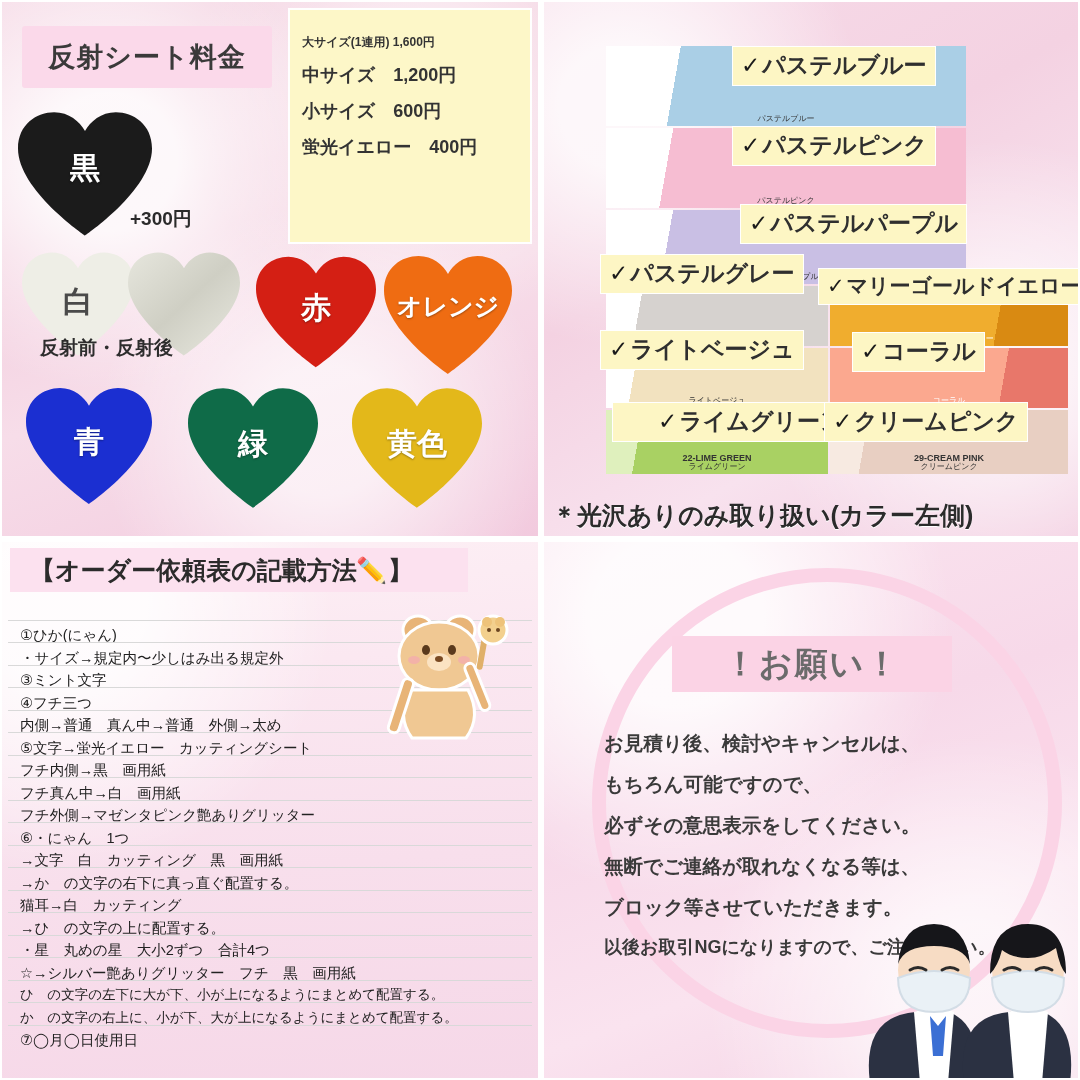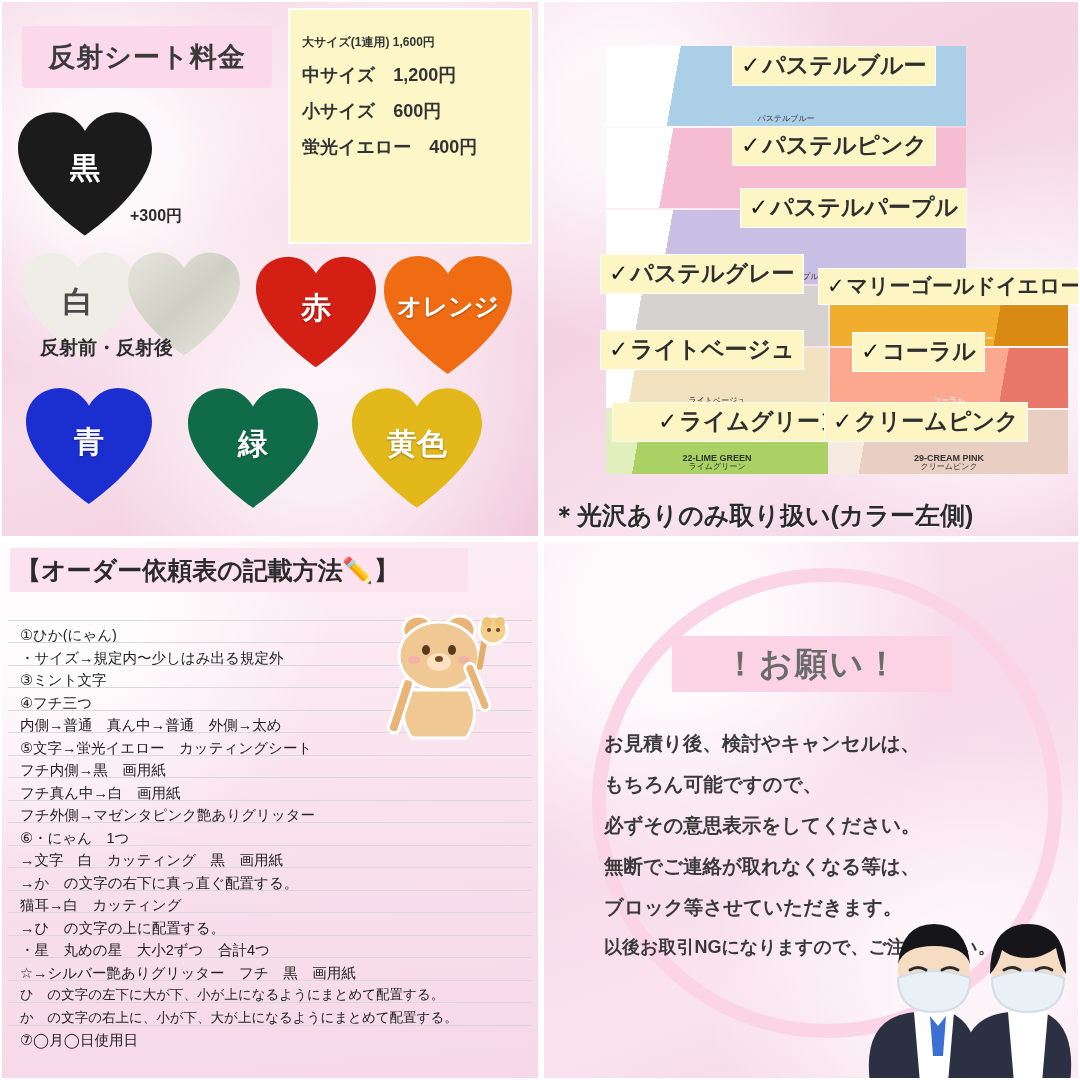--- a/index.html
+++ b/index.html
@@ -36,39 +36,39 @@
   .tl-title span{font-size:27px;font-weight:bold;color:#3a3a3a;letter-spacing:1px;}
   .price-box{position:absolute;left:288px;top:8px;width:240px;height:222px;background:#fdf7c8;
              border:2px solid #fff;padding:10px 0 0 0;}
   .price-row{font-size:18px;color:#333;font-weight:bold;margin:0 0 0 12px;padding-top:12px;white-space:nowrap;}
   .price-row:first-child{padding-top:14px;font-size:12px;}
 
   .heart{position:absolute;}
   .hsvg{position:absolute;left:0;top:0;width:100%;height:100%;}
   .heart-label{position:absolute;width:100%;text-align:center;font-size:30px;font-weight:bold;
                color:#fff;text-shadow:0 1px 2px rgba(0,0,0,.35);}
-  .plus300{position:absolute;left:130px;top:206px;font-size:16px;font-weight:bold;color:#2b2b2b;}
+  .plus300{position:absolute;left:130px;top:206px;font-size:19px;font-weight:bold;color:#2b2b2b;}
   .refl-cap{position:absolute;left:40px;top:335px;font-size:19px;font-weight:bold;color:#2d2d2d;}
 
   
   .swatch-area{position:absolute;left:64px;top:46px;width:462px;height:428px;}
   .sw{position:absolute;}
   .sw .band{position:absolute;inset:0;}
   .sw .cap{position:absolute;left:0;bottom:2px;width:100%;text-align:center;font-size:8px;color:#333;}
   .sw .capen{position:absolute;left:0;bottom:11px;width:100%;text-align:center;font-size:9px;font-weight:bold;color:#333;}
   .lbl{position:absolute;background:#fdf6c4;border:1px solid #fff;padding:3px 8px 4px 8px;
        font-size:23px;font-weight:bold;color:#2f2f2f;white-space:nowrap;}
   .lbl .chk{color:#1b1b1b;font-weight:bold;margin-right:2px;}
   .tr-note{position:absolute;left:10px;bottom:6px;width:520px;font-size:25px;font-weight:bold;color:#2b2b2b;
            text-shadow:0 1px 0 #fff;}
 
   
   .bl-title{position:absolute;left:10px;top:8px;width:458px;height:44px;background:#fce1ef;
             display:flex;align-items:center;}
-  .bl-title span{font-size:25px;font-weight:bold;color:#2b2b2b;padding-left:6px;}
+  .bl-title span{font-size:25px;font-weight:bold;color:#2b2b2b;padding-left:20px;}
   .bl-lines{position:absolute;left:8px;top:58px;width:524px;}
   .bl-line{position:relative;height:21.5px;border-bottom:1px solid #d9d9d9;}
   .bl-line span{position:absolute;left:12px;top:1px;font-size:14.5px;color:#222;white-space:nowrap;font-weight:normal;margin-top:27px;}
   .bl-line.sub span{font-size:13.5px;}
   .bear{position:absolute;left:352px;top:604px;width:168px;height:150px;}
 
   
   .circle-deco{position:absolute;left:50px;top:28px;width:442px;height:442px;border-radius:50%;
                border:14px solid #fbd4e6;}
   .br-title{position:absolute;left:130px;top:96px;width:280px;height:56px;background:#fbd3e5;
@@ -205,21 +205,21 @@
         <div class="cap tiny">クリームピンク</div>
       </div>
     </div>
 
     <div class="lbl" style="left:190px;top:46px;">
       <span class="chk">✓</span><span>パステルブルー</span>
     </div>
     <div class="lbl" style="left:190px;top:126px;">
       <span class="chk">✓</span><span>パステルピンク</span>
     </div>
-    <div class="lbl" style="left:198px;top:188px;">
+    <div class="lbl" style="left:198px;top:204px;">
       <span class="chk">✓</span><span>パステルパープル</span>
     </div>
     <div class="lbl" style="left:58px;top:254px;text-align:right;">
       <span class="chk">✓</span><span>パステルグレー</span>
     </div>
     <div class="lbl" style="left:276px;top:268px;font-size:21px;">
       <span class="chk">✓</span><span>マリーゴールドイエロー</span>
     </div>
     <div class="lbl" style="left:58px;top:330px;">
       <span class="chk">✓</span><span>ライトベージュ</span>

